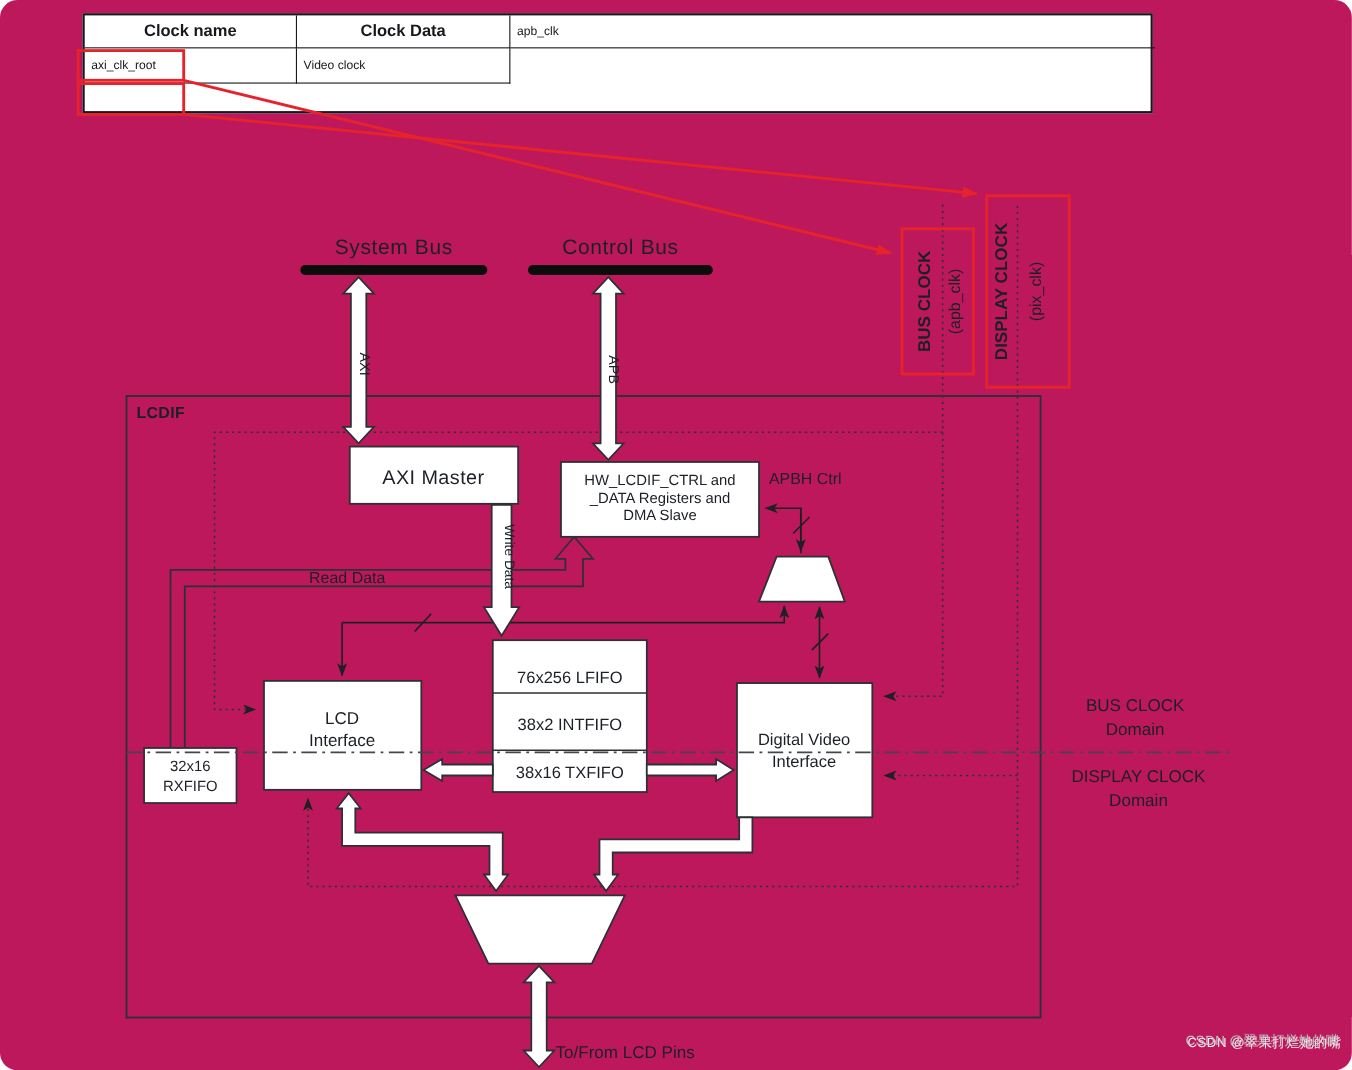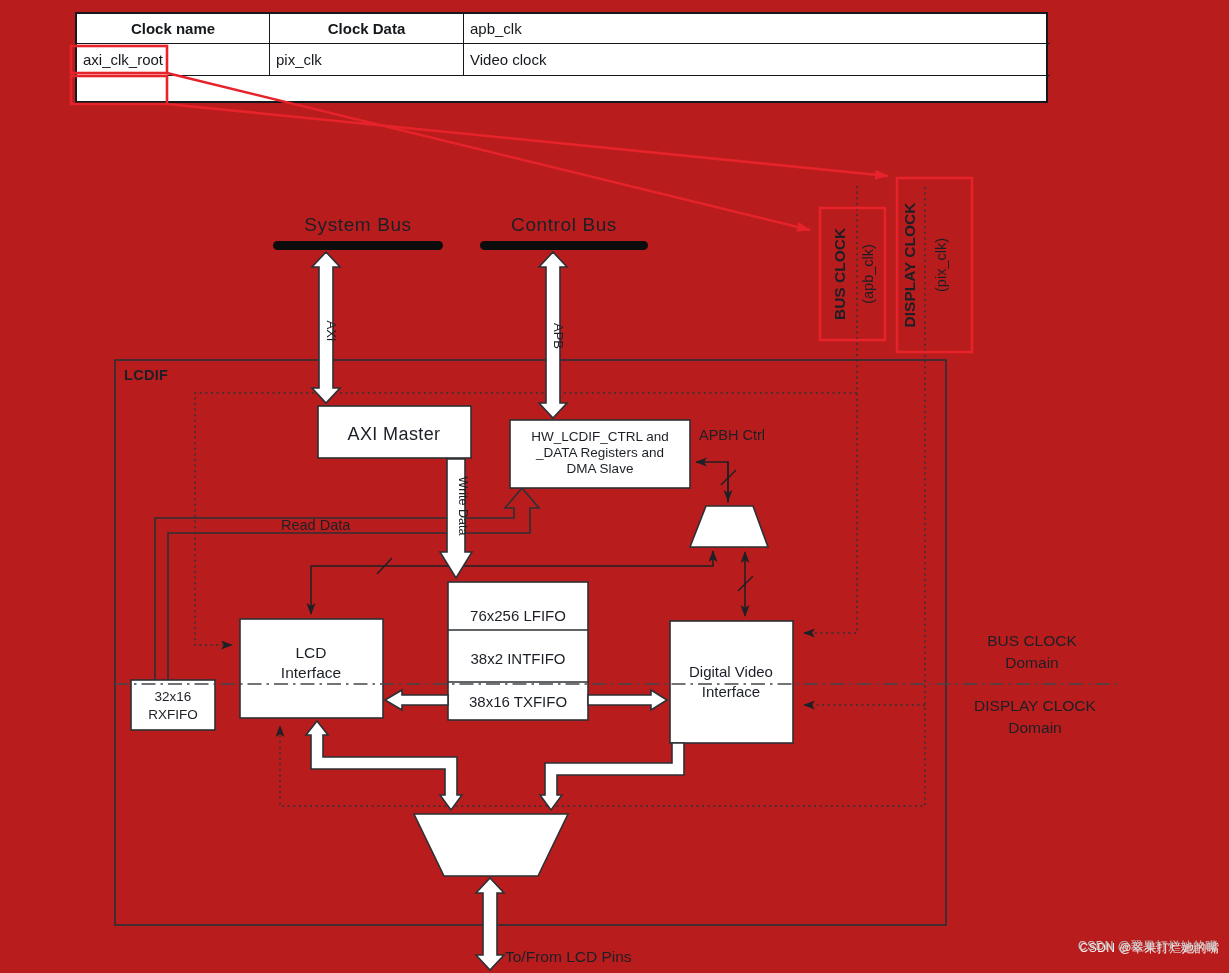--- a/index.html
+++ b/index.html
@@ -1,43 +1,42 @@
 <!DOCTYPE html>
 <html><head>
 <meta charset="utf-8">
 <style>
   html,body{margin:0;padding:0;background:#ffffff;}
-  .stage{position:relative;width:1229px;height:973px;background:#b91c1c;overflow:hidden;
-         font-family:"Liberation Sans","DejaVu Sans",sans-serif;}
+  .stage{position:relative;width:1229px;height:973px;background:#be185d;overflow:hidden;
+         font-family:"Liberation Sans","DejaVu Sans",sans-serif;border-radius:16px;}
   .tbl{position:absolute;left:75px;top:12px;width:973px;height:91px;display:grid;
        grid-template-columns:193px 194px 586px;grid-template-rows:30px 32px 29px;
        border:2px solid #15181c;box-sizing:border-box;background:#fff;}
   .tbl>div{border-right:1.5px solid #15181c;border-bottom:1.5px solid #15181c;
-       display:flex;align-items:center;font-size:15px;color:#15181c;padding:0 6px;
+       display:flex;align-items:center;font-size:11px;color:#15181c;padding:0 6px;
        box-sizing:border-box;white-space:nowrap;overflow:hidden;}
   .tbl>div:nth-child(3n){border-right:none;}
   .tbl>div:nth-child(n+7){border-bottom:none;}
   .tbl .th{justify-content:center;font-weight:bold;font-size:15px;}
   .ovl{position:absolute;left:0;top:0;}
   svg text{fill:#1c2026;}
   .wm{position:absolute;right:11px;top:938px;font-size:12px;color:#c6c6c6;
       text-shadow:1.5px 1.5px 0 rgba(255,255,255,.95), -0.5px -0.5px 0 rgba(140,140,140,.28);
       letter-spacing:.5px;}
 </style>
 </head>
 <body>
 
 <div class="stage">
 
   <div class="tbl">
     <div class="th">Clock name</div>
     <div class="th">Clock Data</div>
     <div>apb_clk</div>
     <div>axi_clk_root</div>
-    <div>pix_clk</div>
     <div>Video clock</div>
   </div>
 
   <svg class="ovl" width="1229" height="973" viewBox="0 0 1229 973">
     <defs>
       <marker id="mkb" markerUnits="userSpaceOnUse" markerWidth="13" markerHeight="10" refX="11" refY="4.5" orient="auto">
         <path d="M0,0 L12,4.5 L0,9 L3,4.5 Z" fill="#1d2025"></path>
       </marker>
       <marker id="mkr" markerUnits="userSpaceOnUse" markerWidth="15" markerHeight="11" refX="13" refY="5" orient="auto">
         <path d="M0,0 L14,5 L0,10 Z" fill="#e6232b"></path>

